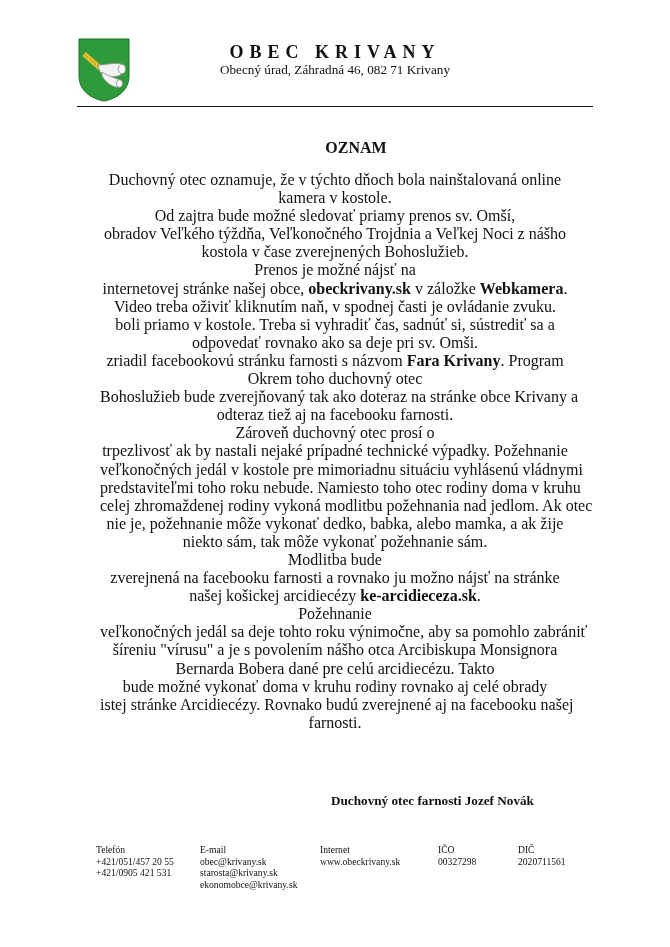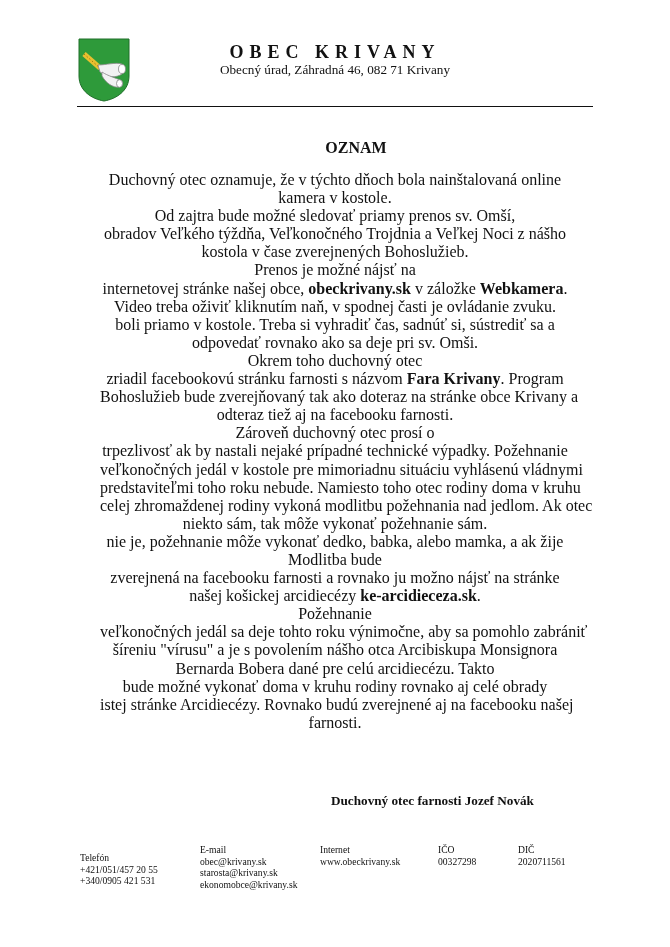--- a/index.html
+++ b/index.html
@@ -42,49 +42,49 @@
   <span class="ln">Duchovný otec oznamuje, že v týchto dňoch bola nainštalovaná online</span>
   <span class="ln">kamera v kostole.</span>
   <span class="ln">Od zajtra bude možné sledovať priamy prenos sv. Omší,</span>
   <span class="ln">obradov Veľkého týždňa, Veľkonočného Trojdnia a Veľkej Noci z nášho</span>
   <span class="ln">kostola v čase zverejnených Bohoslužieb.</span>
   <span class="ln">Prenos je možné nájsť na</span>
   <span class="ln"><span>internetovej stránke našej obce, </span><b>obeckrivany.sk</b><span> v záložke </span><b>Webkamera</b><span>.</span></span>
   <span class="ln">Video treba oživiť kliknutím naň, v spodnej časti je ovládanie zvuku.</span>
   <span class="ln">boli priamo v kostole. Treba si vyhradiť čas, sadnúť si, sústrediť sa a</span>
   <span class="ln">odpovedať rovnako ako sa deje pri sv. Omši.</span>
+  <span class="ln"><span>zriadil facebookovú stránku farnosti s názvom </span><b>Fara Krivany</b><span>. Program</span></span>
   <span class="ln">Okrem toho duchovný otec</span>
-  <span class="ln"><span>zriadil facebookovú stránku farnosti s názvom </span><b>Fara Krivany</b><span>. Program</span></span>
   <span class="ln">Bohoslužieb bude zverejňovaný tak ako doteraz na stránke obce Krivany a</span>
   <span class="ln">odteraz tiež aj na facebooku farnosti.</span>
   <span class="ln">Zároveň duchovný otec prosí o</span>
   <span class="ln">trpezlivosť ak by nastali nejaké prípadné technické výpadky. Požehnanie</span>
   <span class="ln">veľkonočných jedál v kostole pre mimoriadnu situáciu vyhlásenú vládnymi</span>
   <span class="ln">predstaviteľmi toho roku nebude. Namiesto toho otec rodiny doma v kruhu</span>
   <span class="ln">celej zhromaždenej rodiny vykoná modlitbu požehnania nad jedlom. Ak otec</span>
+  <span class="ln">nie je, požehnanie môže vykonať dedko, babka, alebo mamka, a ak žije</span>
   <span class="ln">niekto sám, tak môže vykonať požehnanie sám.</span>
-  <span class="ln">nie je, požehnanie môže vykonať dedko, babka, alebo mamka, a ak žije</span>
   <span class="ln">Modlitba bude</span>
   <span class="ln">zverejnená na facebooku farnosti a rovnako ju možno nájsť na stránke</span>
   <span class="ln"><span>našej košickej arcidiecézy </span><b>ke-arcidieceza.sk</b><span>.</span></span>
   <span class="ln">Požehnanie</span>
   <span class="ln">veľkonočných jedál sa deje tohto roku výnimočne, aby sa pomohlo zabrániť</span>
   <span class="ln">šíreniu "vírusu" a je s povolením nášho otca Arcibiskupa Monsignora</span>
   <span class="ln">Bernarda Bobera dané pre celú arcidiecézu. Takto</span>
   <span class="ln">bude možné vykonať doma v kruhu rodiny rovnako aj celé obrady</span>
   <span class="ln">istej stránke Arcidiecézy. Rovnako budú zverejnené aj na facebooku našej</span>
   <span class="ln">farnosti.</span>
 </div>
 
 <div class="sign">Duchovný otec farnosti Jozef Novák</div>
 
-<div class="footer" style="left:80px;margin-top:8px;">
+<div class="footer" style="left:96px;">
   <div>Telefón</div>
   <div>+421/051/457 20 55</div>
-  <div>+340/0905 421 531</div>
+  <div>+421/0905 421 531</div>
 </div>
 <div class="footer" style="left:200px;">
   <div>E-mail</div>
   <div>obec@krivany.sk</div>
   <div>starosta@krivany.sk</div>
   <div>ekonomobce@krivany.sk</div>
 </div>
 <div class="footer" style="left:320px;">
   <div>Internet</div>
   <div>www.obeckrivany.sk</div>

